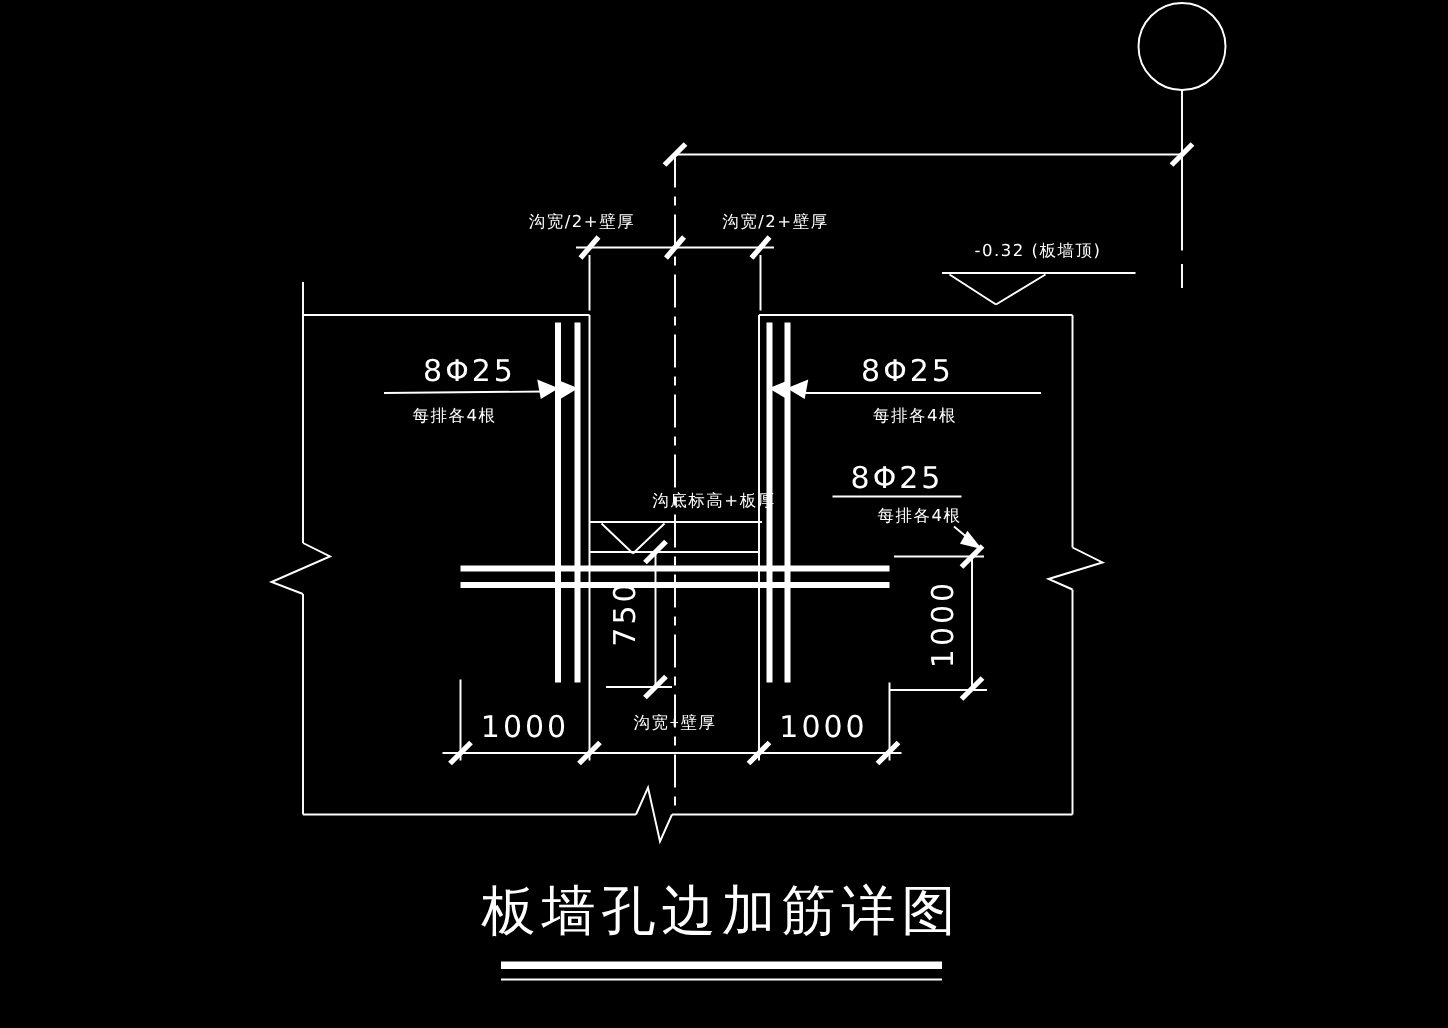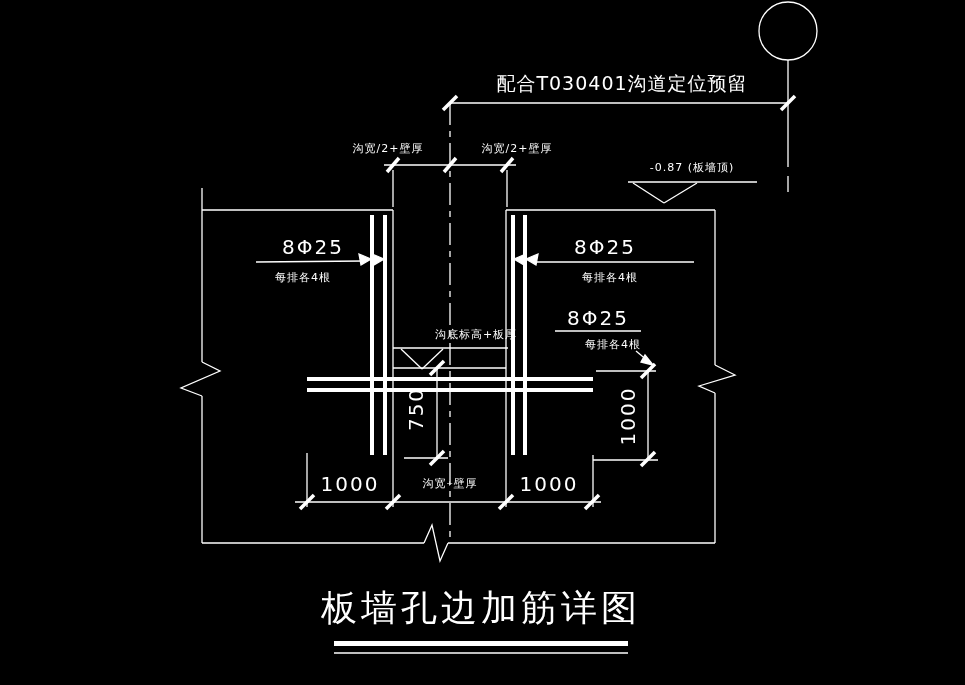--- a/index.html
+++ b/index.html
@@ -140,26 +140,25 @@
         <line x1="268" y1="258" x2="358" y2="258" stroke-width="0"></line>
       </g>
 
       <g>
         <rect x="334" y="641" width="294" height="5" fill="#fff" stroke="none"></rect>
         <line x1="334" y1="653" x2="628" y2="653"></line>
       </g>
     </g>
   </svg>
 
-  <div class="lbl" style="left:622px;top:83px;font-size:19px;">配合T030401沟道定位预留</div>
 
   <div class="lbl small" style="left:388px;top:148px;">沟宽/2+壁厚</div>
   <div class="lbl small" style="left:517px;top:148px;">沟宽/2+壁厚</div>
 
-  <div class="lbl small" style="left:692px;top:167px;">-0.87 (板墙顶)</div>
+  <div class="lbl small" style="left:692px;top:167px;">-0.32 (板墙顶)</div>
 
   <div class="lbl dim" style="left:313px;top:247px;">8Φ25</div>
   <div class="lbl small" style="left:303px;top:277px;">每排各4根</div>
 
   <div class="lbl dim" style="left:605px;top:247px;">8Φ25</div>
   <div class="lbl small" style="left:610px;top:277px;">每排各4根</div>
 
   <div class="lbl small" style="left:452px;top:334px;margin-left:24px;">沟底标高+板厚</div>
 
   <div class="lbl dim" style="left:598px;top:318px;">8Φ25</div>

